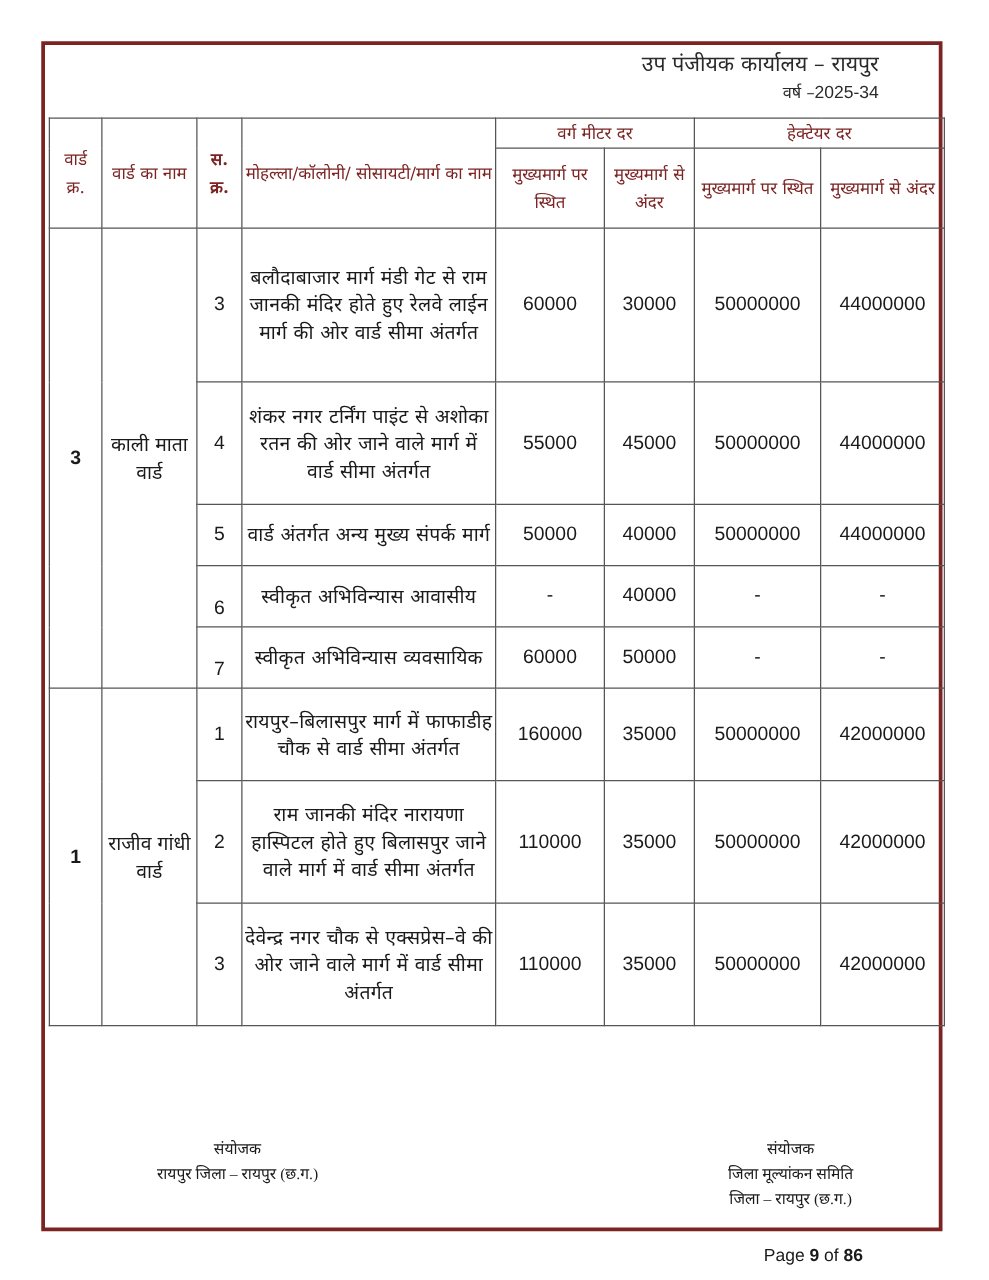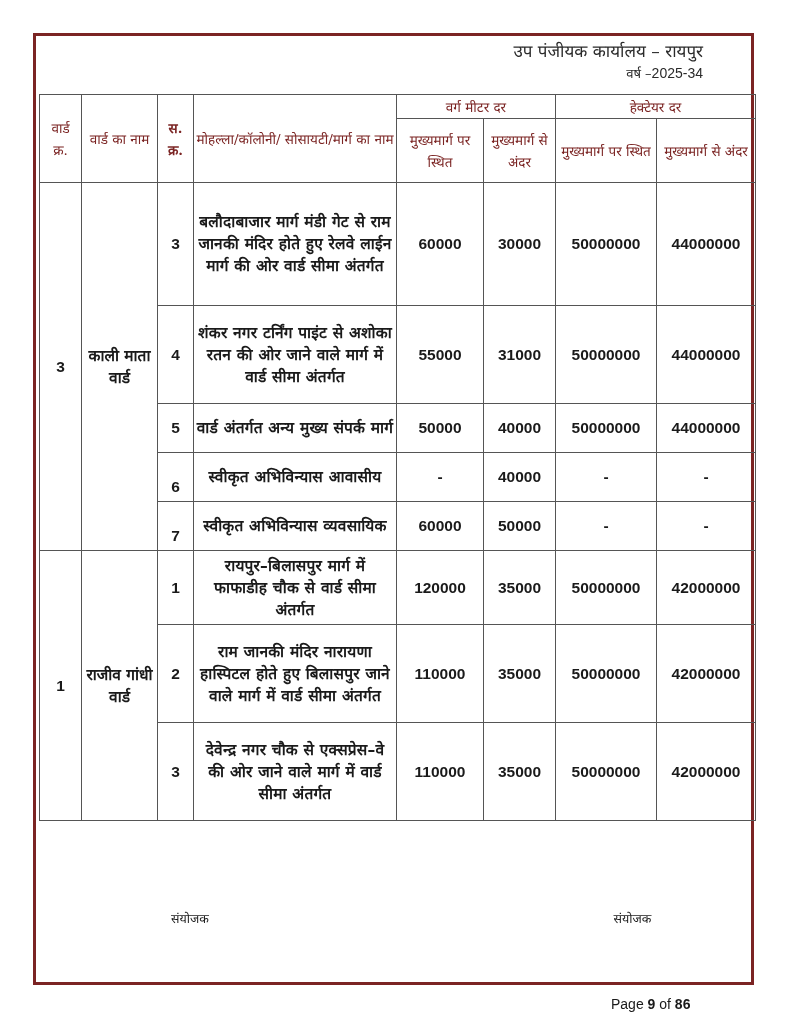--- a/index.html
+++ b/index.html
@@ -22,21 +22,21 @@
     position: absolute; left: 39px; top: 94px; width: 716px;
     border-collapse: collapse; table-layout: fixed;
   }
   table.rates th, table.rates td {
     border: 1px solid #555; padding: 0 2px; text-align: center; vertical-align: middle;
   }
   table.rates th {
     font-family: "DejaVu Serif", serif; font-weight: normal; color: #7b2423;
     font-size: 13.5px; line-height: 22px;
   }
-  table.rates td { font-size: 15.5px; line-height: 22px; font-weight: bold; }
+  table.rates td { font-size: 15.5px; line-height: 22px; }
   td.locality { font-family: "DejaVu Sans", sans-serif; font-size: 14.5px; line-height: 20.5px; letter-spacing: 0.2px; padding: 0 6px; }
   td.num { font-family: "Liberation Sans", sans-serif; font-size: 16px; }
   td.sno { font-family: "Liberation Sans", sans-serif; font-size: 16px; }
   td.ward-no { font-family: "Liberation Sans", sans-serif; font-weight: bold; font-size: 16px; }
   td.ward-name { font-family: "DejaVu Sans", sans-serif; font-size: 17px; line-height: 24px; }
   .footer-block {
     position: absolute; text-align: center; font-family: Liberation Serif, serif;
     font-size: 12.5px; line-height: 20px; color: #1a1a1a;
   }
   .footer-left { left: 80px; top: 909px; width: 220px; }
@@ -93,21 +93,21 @@
       <td class="locality">बलौदाबाजार मार्ग मंडी गेट से राम जानकी मंदिर होते हुए रेलवे लाईन मार्ग की ओर वार्ड सीमा अंतर्गत</td>
       <td class="num">60000</td>
       <td class="num">30000</td>
       <td class="num">50000000</td>
       <td class="num">44000000</td>
     </tr>
     <tr style="height:98px">
       <td class="sno">4</td>
       <td class="locality">शंकर नगर टर्निंग पाइंट से अशोका रतन की ओर जाने वाले मार्ग में वार्ड सीमा अंतर्गत</td>
       <td class="num">55000</td>
-      <td class="num">31000</td>
+      <td class="num">45000</td>
       <td class="num">50000000</td>
       <td class="num">44000000</td>
     </tr>
     <tr style="height:49px">
       <td class="sno">5</td>
       <td class="locality">वार्ड अंतर्गत अन्य मुख्य संपर्क मार्ग</td>
       <td class="num">50000</td>
       <td class="num">40000</td>
       <td class="num">50000000</td>
       <td class="num">44000000</td>
@@ -127,21 +127,21 @@
       <td class="num">50000</td>
       <td class="num">-</td>
       <td class="num">-</td>
     </tr>
 
     <tr style="height:74px">
       <td rowspan="3" class="ward-no">1</td>
       <td rowspan="3" class="ward-name">राजीव गांधी वार्ड</td>
       <td class="sno">1</td>
       <td class="locality">रायपुर–बिलासपुर मार्ग में फाफाडीह चौक से वार्ड सीमा अंतर्गत</td>
-      <td class="num">120000</td>
+      <td class="num">160000</td>
       <td class="num">35000</td>
       <td class="num">50000000</td>
       <td class="num">42000000</td>
     </tr>
     <tr style="height:98px">
       <td class="sno">2</td>
       <td class="locality">राम जानकी मंदिर नारायणा हास्पिटल होते हुए बिलासपुर जाने वाले मार्ग में वार्ड सीमा अंतर्गत</td>
       <td class="num">110000</td>
       <td class="num">35000</td>
       <td class="num">50000000</td>
@@ -153,24 +153,27 @@
       <td class="num">110000</td>
       <td class="num">35000</td>
       <td class="num">50000000</td>
       <td class="num">42000000</td>
     </tr>
   </tbody>
 </table>
 
 <div class="footer-block footer-left">
   <div>संयोजक</div>
+  <div>रायपुर जिला – रायपुर (छ.ग.)</div>
 </div>
 
 <div class="footer-block footer-right">
   <div>संयोजक</div>
+  <div>जिला मूल्यांकन समिति</div>
+  <div>जिला – रायपुर (छ.ग.)</div>
 </div>
 
 <div class="page-num">
   <span>Page</span>
   <b>9</b>
   <span>of</span>
   <b>86</b>
 </div>
 
 </body></html>

